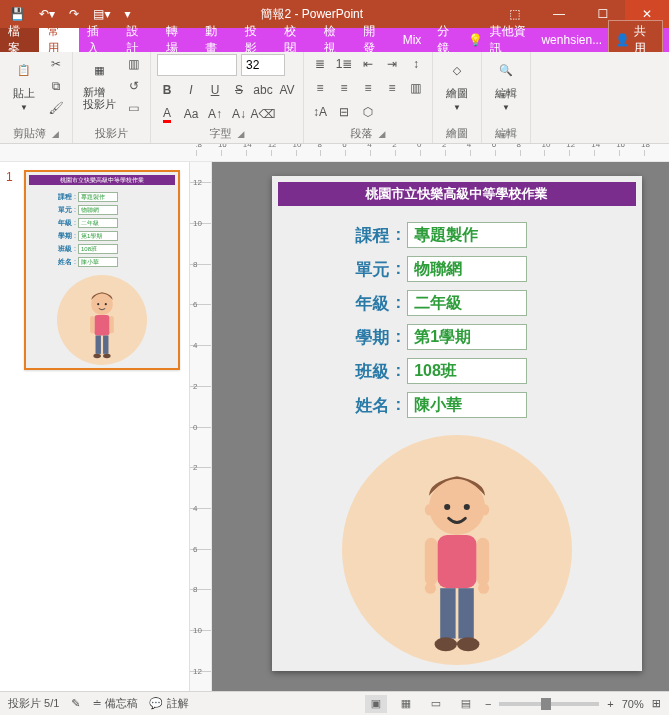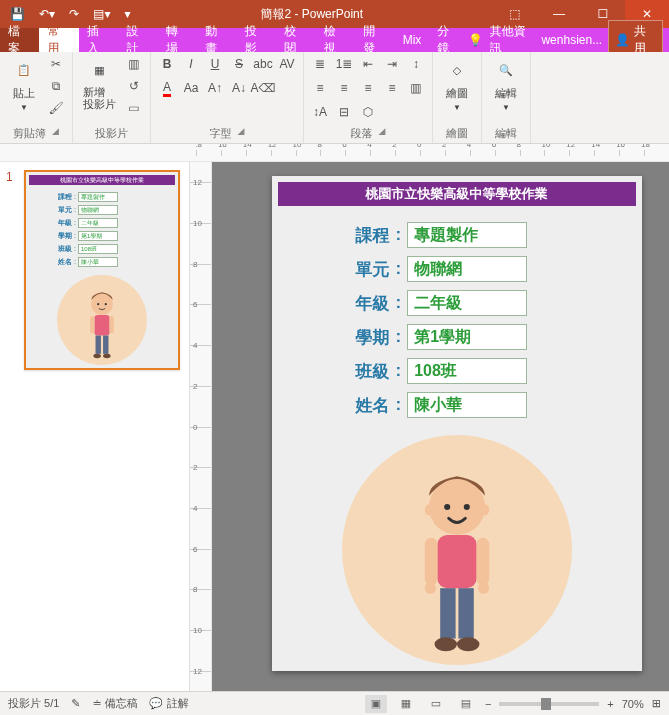--- a/index.html
+++ b/index.html
@@ -18,21 +18,21 @@
 .tabs { background: #d946ef; height: 24px; display: flex; align-items: stretch; color: #fff; font-size: 12px; }
 .tab { padding: 0 8px; display: flex; align-items: center; cursor: pointer; }
 .tab.active { background: #fff; color: #b8472a; }
 .tabs-right { margin-left: auto; display: flex; align-items: center; padding-right: 6px; gap: 6px; }
 .share-btn { background: #b8472a; border: 1px solid rgba(255,255,255,.4); padding: 2px 6px; display: flex; align-items: center; gap: 4px; }
 
 
 .ribbon { background: #f3f2f1; border-bottom: 1px solid #d8d6d4; height: 92px; display: flex; }
 .group { border-right: 1px solid #e1dfdd; padding: 2px 6px 0 6px; display: flex; flex-direction: column; }
 .group-body { flex: 1; display: flex; align-items: flex-start; gap: 4px; }
-.group-label { font-size: 11px; color: #6a6a6a; text-align: center; padding: 2px 0; display: flex; justify-content: center; align-items: flex-start; gap: 6px; }
+.group-label { font-size: 11px; color: #6a6a6a; text-align: center; padding: 2px 0; display: flex; justify-content: center; align-items: center; gap: 6px; }
 .dialog-launcher { font-size: 9px; color: #888; cursor: pointer; }
 .big-btn { display: flex; flex-direction: column; align-items: center; gap: 2px; font-size: 11px; color: #444; padding: 2px 4px; cursor: pointer; }
 .big-btn .ico { width: 28px; height: 28px; display: flex; align-items: center; justify-content: center; }
 .small-row { display: flex; gap: 4px; }
 .small-btn { width: 20px; height: 20px; display: flex; align-items: center; justify-content: center; font-size: 12px; color: #555; cursor: pointer; border: 1px solid transparent; }
 .font-select { width: 80px; height: 22px; border: 1px solid #c8c6c4; background: #fff; font-size: 12px; padding: 0 4px; }
 .size-select { width: 44px; height: 22px; border: 1px solid #c8c6c4; background: #fff; font-size: 12px; padding: 0 4px; }
 .stack { display: flex; flex-direction: column; gap: 2px; }
 
 
@@ -165,20 +165,24 @@
     </div>
     <div class="group-label">
       <span>投影片</span>
     </div>
   </div>
 
   <div class="group">
     <div class="group-body">
       <div class="stack" style="gap:4px">
         <div class="small-row">
+          <input class="font-select" value="" style="">
+          <input class="size-select" value="32" style="">
+        </div>
+        <div class="small-row">
           <div class="small-btn">
               <b>B</b>
             </div>
           <div class="small-btn">
               <i>I</i>
             </div>
           <div class="small-btn">
               <u>U</u>
             </div>
           <div class="small-btn">

